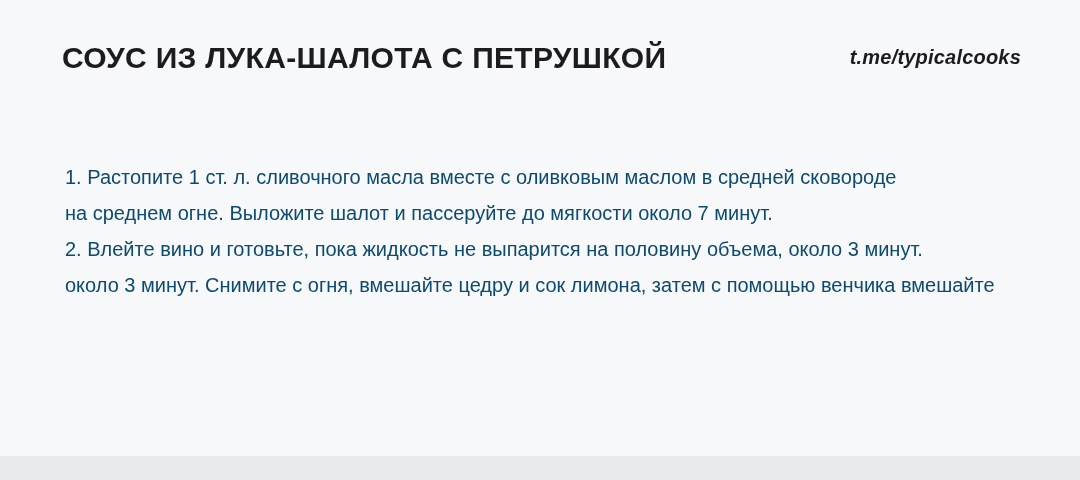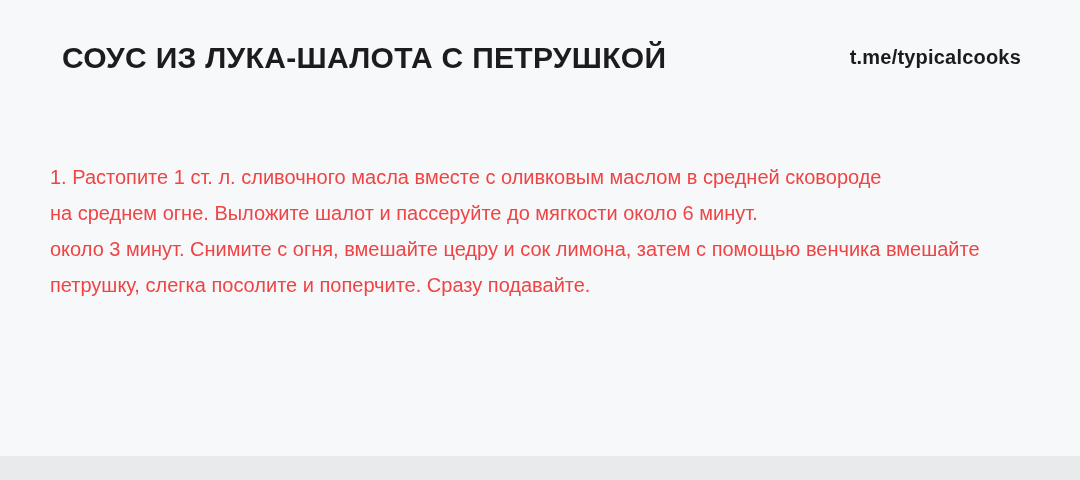--- a/index.html
+++ b/index.html
@@ -29,46 +29,47 @@
   .watermark {
     position: absolute;
     right: 59px;
     top: 45px;
     font-size: 20px;
     font-weight: 700;
     line-height: 24px;
     letter-spacing: 0.2px;
     color: #1c1c1e;
     white-space: nowrap;
+    font-style: italic;
   }
   .instructions {
     position: absolute;
-    left: 50px;
+    left: 65px;
     top: 159px;
     font-size: 20px;
     font-weight: 400;
     line-height: 36px;
-    color: #ef4444;
+    color: #0c4a6e;
     white-space: nowrap;
   }
   .instruction-line {
     height: 36px;
   }
 </style>
 </head>
 <body>
 
 <div class="page">
 
   <div class="title">
     <div>СОУС ИЗ ЛУКА-ШАЛОТА С ПЕТРУШКОЙ</div>
   </div>
 
   <div class="watermark">t.me/typicalcooks</div>
 
   <div class="instructions">
     <div class="instruction-line">1. Растопите 1 ст. л. сливочного масла вместе с оливковым маслом в средней сковороде</div>
-    <div class="instruction-line">на среднем огне. Выложите шалот и пассеруйте до мягкости около 6 минут.</div>
+    <div class="instruction-line">на среднем огне. Выложите шалот и пассеруйте до мягкости около 7 минут.</div>
+    <div class="instruction-line">2. Влейте вино и готовьте, пока жидкость не выпарится на половину объема, около 3 минут.</div>
     <div class="instruction-line">около 3 минут. Снимите с огня, вмешайте цедру и сок лимона, затем с помощью венчика вмешайте</div>
-    <div class="instruction-line">петрушку, слегка посолите и поперчите. Сразу подавайте.</div>
   </div>
 
 </div>
 
 </body></html>

